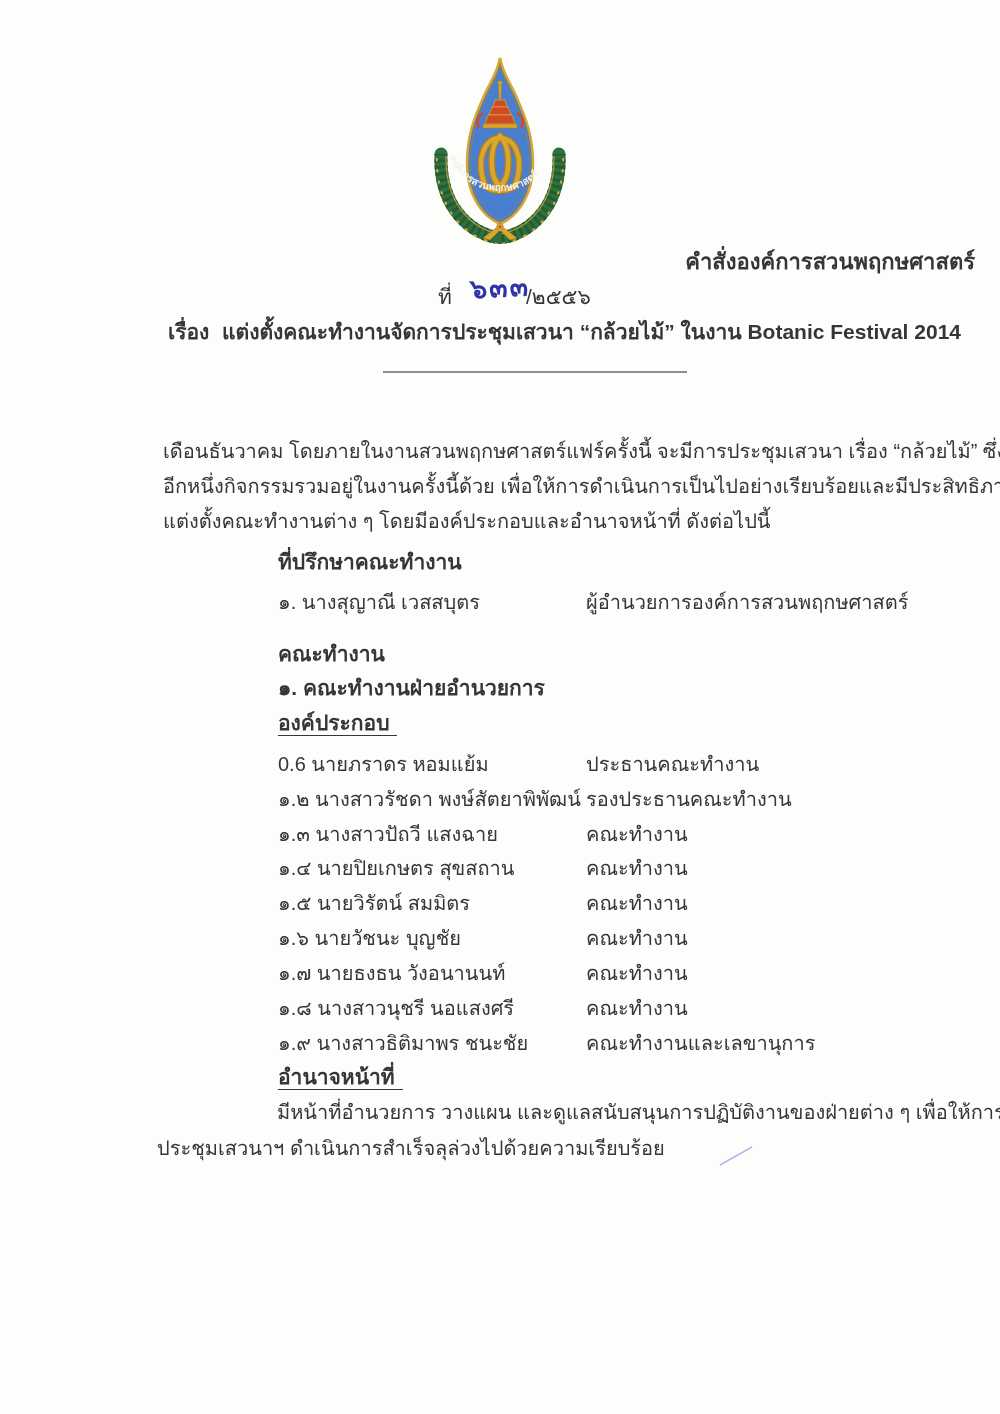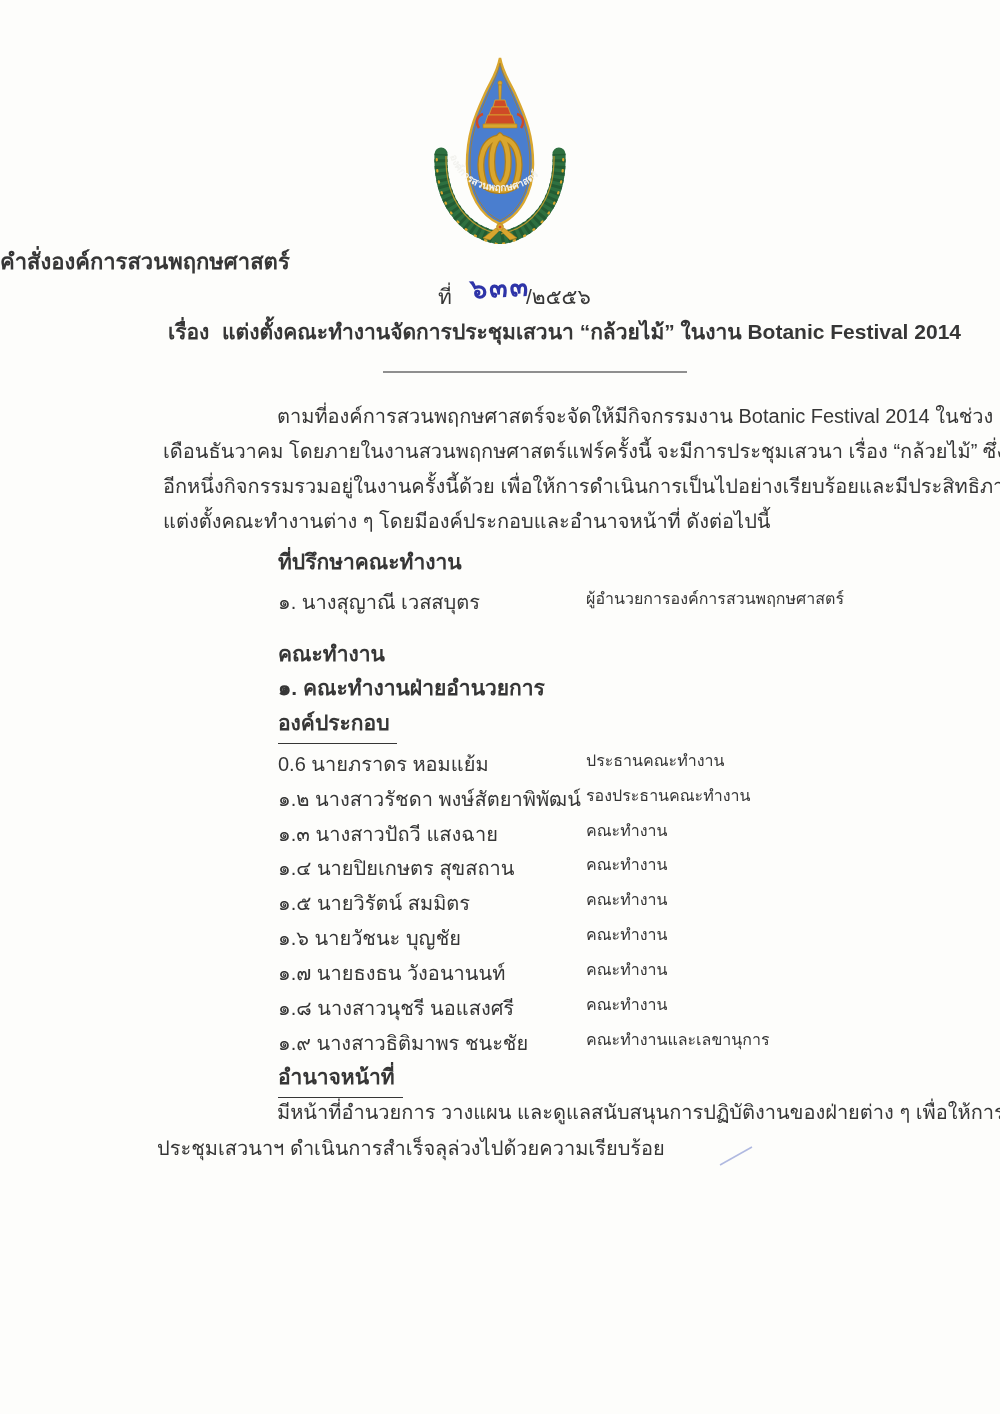--- a/index.html
+++ b/index.html
@@ -10,30 +10,30 @@
     font-family:"Liberation Sans","DejaVu Sans",sans-serif;
     color:var(--text-color,#363636);
     overflow:hidden;
   }
   .abs{position:absolute;line-height:1.25;white-space:nowrap;}
   .fs20{font-size:20px;}
   .fs21{font-size:21px;}
   .title{font-size:22px;font-weight:600;}
   .subject{font-size:21px;font-weight:600;}
   .hdr{font-size:21px;font-weight:700;}
-  .uline{border-bottom:1.6px solid var(--text-color,#363636);padding-bottom:9px;padding-right:8px;}
-  .center-block{left:0;width:975px;text-align:left;}
+  .uline{border-bottom:1.6px solid var(--text-color,#363636);padding-bottom:1px;padding-right:8px;}
+  .center-block{left:0;width:975px;text-align:right;}
   .divider{position:absolute;left:383px;top:371px;width:304px;height:2px;background:var(--divider-gray,#8f8f8f);}
   .handwritten{
     font-size:27px;color:var(--ink-blue,#2e34a8);font-weight:600;
     transform:rotate(-3deg);letter-spacing:2px;
   }
   .doc-row{position:absolute;left:0;width:875px;height:30px;}
   .doc-row .col-name{position:absolute;left:278px;top:0;font-size:20px;white-space:nowrap;}
-  .doc-row .col-role{position:absolute;left:586px;top:0;font-size:16px;white-space:nowrap;}
+  .doc-row .col-role{position:absolute;left:586px;top:0;font-size:20px;white-space:nowrap;}
   
   .em-drop{fill:var(--emblem-blue,#4a7ecf);stroke:var(--gold,#d9a62e);stroke-width:2.5;}
   .em-drop-inner{fill:none;stroke:var(--gold-dark,#b07f1c);stroke-width:0.8;}
   .em-wreath{stroke:var(--wreath-green,#2e7040);stroke-width:13;fill:none;stroke-linecap:round;}
   .em-wreath-serr{stroke:var(--wreath-green-dark,#235c33);stroke-width:13;fill:none;stroke-dasharray:3 3.5;}
   .em-wreath-gold{stroke:var(--gold,#d9a62e);stroke-width:2.2;fill:none;stroke-dasharray:1.2 10;stroke-linecap:round;}
   .em-wreath-vein{stroke:var(--gold,#d9a62e);stroke-width:1.2;fill:none;opacity:.8;}
   .em-crown{fill:var(--crown-red,#cf4a26);stroke:var(--gold,#d9a62e);stroke-width:0.8;}
   .em-gold-fill{fill:var(--gold,#d9a62e);stroke:var(--gold-dark,#b07f1c);stroke-width:0.6;}
   .em-curl{stroke:var(--crown-red,#cf4a26);stroke-width:2.5;fill:none;}
@@ -103,21 +103,20 @@
 
   <div class="abs fs21" style="left:438px;top:284px;">ที่</div>
   <div class="abs handwritten" style="left:470px;top:272px;">๖๓๓</div>
   <div class="abs fs21" style="left:526px;top:284px;">/๒๕๕๖</div>
 
   <div class="abs subject" style="left:168px;top:319px;">เรื่อง</div>
   <div class="abs subject" style="left:222px;top:319px;">แต่งตั้งคณะทำงานจัดการประชุมเสวนา “กล้วยไม้” ในงาน Botanic Festival 2014</div>
 
   <div class="divider"></div>
 
-  <div class="abs fs20" style="left:277px;top:404px;">ตามที่องค์การสวนพฤกษศาสตร์จะจัดให้มีกิจกรรมงาน Botanic Festival 2014 ในช่วง</div>
   <div class="abs fs20" style="left:163px;top:439px;">เดือนธันวาคม โดยภายในงานสวนพฤกษศาสตร์แฟร์ครั้งนี้ จะมีการประชุมเสวนา เรื่อง “กล้วยไม้” ซึ่งเป็น</div>
   <div class="abs fs20" style="left:163px;top:474px;">อีกหนึ่งกิจกรรมรวมอยู่ในงานครั้งนี้ด้วย เพื่อให้การดำเนินการเป็นไปอย่างเรียบร้อยและมีประสิทธิภาพ จึง</div>
   <div class="abs fs20" style="left:163px;top:509px;">แต่งตั้งคณะทำงานต่าง ๆ โดยมีองค์ประกอบและอำนาจหน้าที่ ดังต่อไปนี้</div>
 
   <div class="abs hdr" style="left:278px;top:549px;">ที่ปรึกษาคณะทำงาน</div>
   <div class="doc-row" style="top:586px;">
     <span class="col-name">๑. นางสุญาณี  เวสสบุตร</span>
     <span class="col-role">ผู้อำนวยการองค์การสวนพฤกษศาสตร์</span>
   </div>
 

